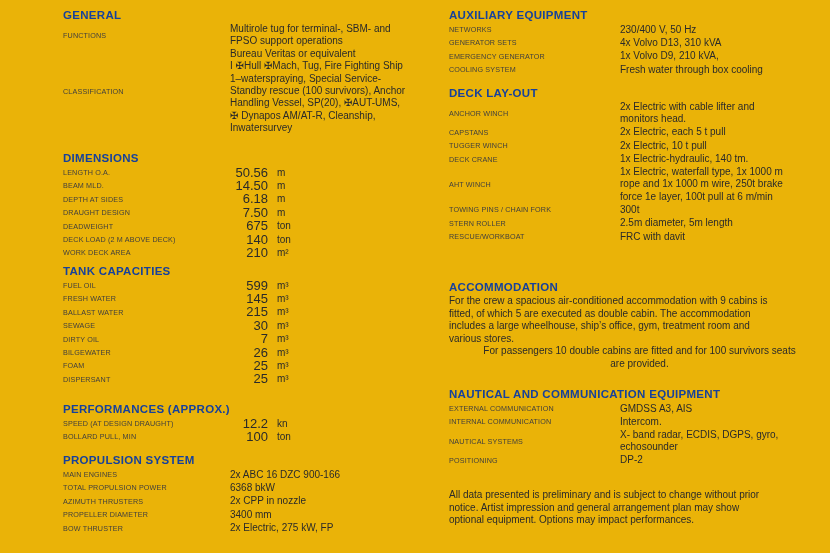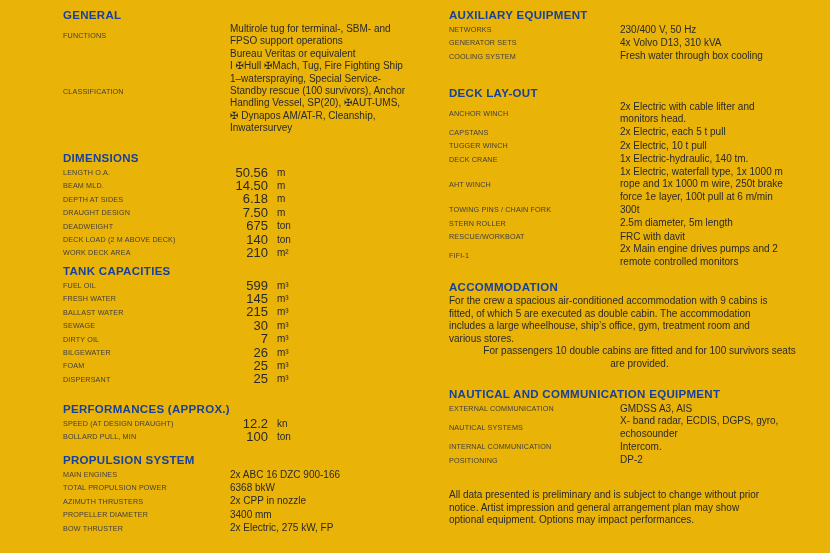--- a/index.html
+++ b/index.html
@@ -221,20 +221,24 @@
     <h2 class="sec-title">AUXILIARY EQUIPMENT</h2>
     <div class="row">
       <span class="lbl">NETWORKS</span>
       <span class="val">230/400 V, 50 Hz</span>
     </div>
     <div class="row">
       <span class="lbl">GENERATOR SETS</span>
       <span class="val">4x Volvo D13, 310 kVA</span>
     </div>
     <div class="row">
+      <span class="lbl">EMERGENCY GENERATOR</span>
+      <span class="val">1x Volvo D9, 210 kVA,</span>
+    </div>
+    <div class="row">
       <span class="lbl">COOLING SYSTEM</span>
       <span class="val">Fresh water through box cooling</span>
     </div>
   </section>
 
   <section class="section col-right" style="left:449px; top:86px; width:381px;">
     <h2 class="sec-title">DECK LAY-OUT</h2>
     <div class="row">
       <span class="lbl">ANCHOR WINCH</span>
       <span class="val">2x Electric with cable lifter and
@@ -262,52 +266,47 @@
       <span class="lbl">TOWING PINS / CHAIN FORK</span>
       <span class="val">300t</span>
     </div>
     <div class="row">
       <span class="lbl">STERN ROLLER</span>
       <span class="val">2.5m diameter, 5m length</span>
     </div>
     <div class="row">
       <span class="lbl">RESCUE/WORKBOAT</span>
       <span class="val">FRC with davit</span>
-    </div>
-    <div class="row">
-      <span class="lbl">FIFI-1</span>
-      <span class="val">2x Main engine drives pumps and 2
-remote controlled monitors</span>
     </div>
   </section>
 
   <section class="section col-right" style="left:449px; top:280px; width:381px;">
     <h2 class="sec-title">ACCOMMODATION</h2>
     <p class="para">For the crew a spacious air-conditioned accommodation with 9 cabins is
 fitted, of which 5 are executed as double cabin. The accommodation
 includes a large wheelhouse, ship’s office, gym, treatment room and
 various stores.</p>
     <p class="para">For passengers 10 double cabins are fitted and for 100 survivors seats
 are provided.</p>
   </section>
 
   <section class="section col-right" style="left:449px; top:387px; width:381px;">
     <h2 class="sec-title">NAUTICAL AND COMMUNICATION EQUIPMENT</h2>
     <div class="row">
       <span class="lbl">EXTERNAL COMMUNICATION</span>
       <span class="val">GMDSS A3, AIS</span>
     </div>
     <div class="row">
+      <span class="lbl">INTERNAL COMMUNICATION</span>
+      <span class="val">Intercom.</span>
+    </div>
+    <div class="row">
       <span class="lbl">NAUTICAL SYSTEMS</span>
       <span class="val">X- band radar, ECDIS, DGPS, gyro,
 echosounder</span>
-    </div>
-    <div class="row">
-      <span class="lbl">INTERNAL COMMUNICATION</span>
-      <span class="val">Intercom.</span>
     </div>
     <div class="row">
       <span class="lbl">POSITIONING</span>
       <span class="val">DP-2</span>
     </div>
   </section>
 
   <section class="section col-right" style="left:449px; top:489px; width:381px;">
     <p class="para">All data presented is preliminary and is subject to change without prior
 notice. Artist impression and general arrangement plan may show

